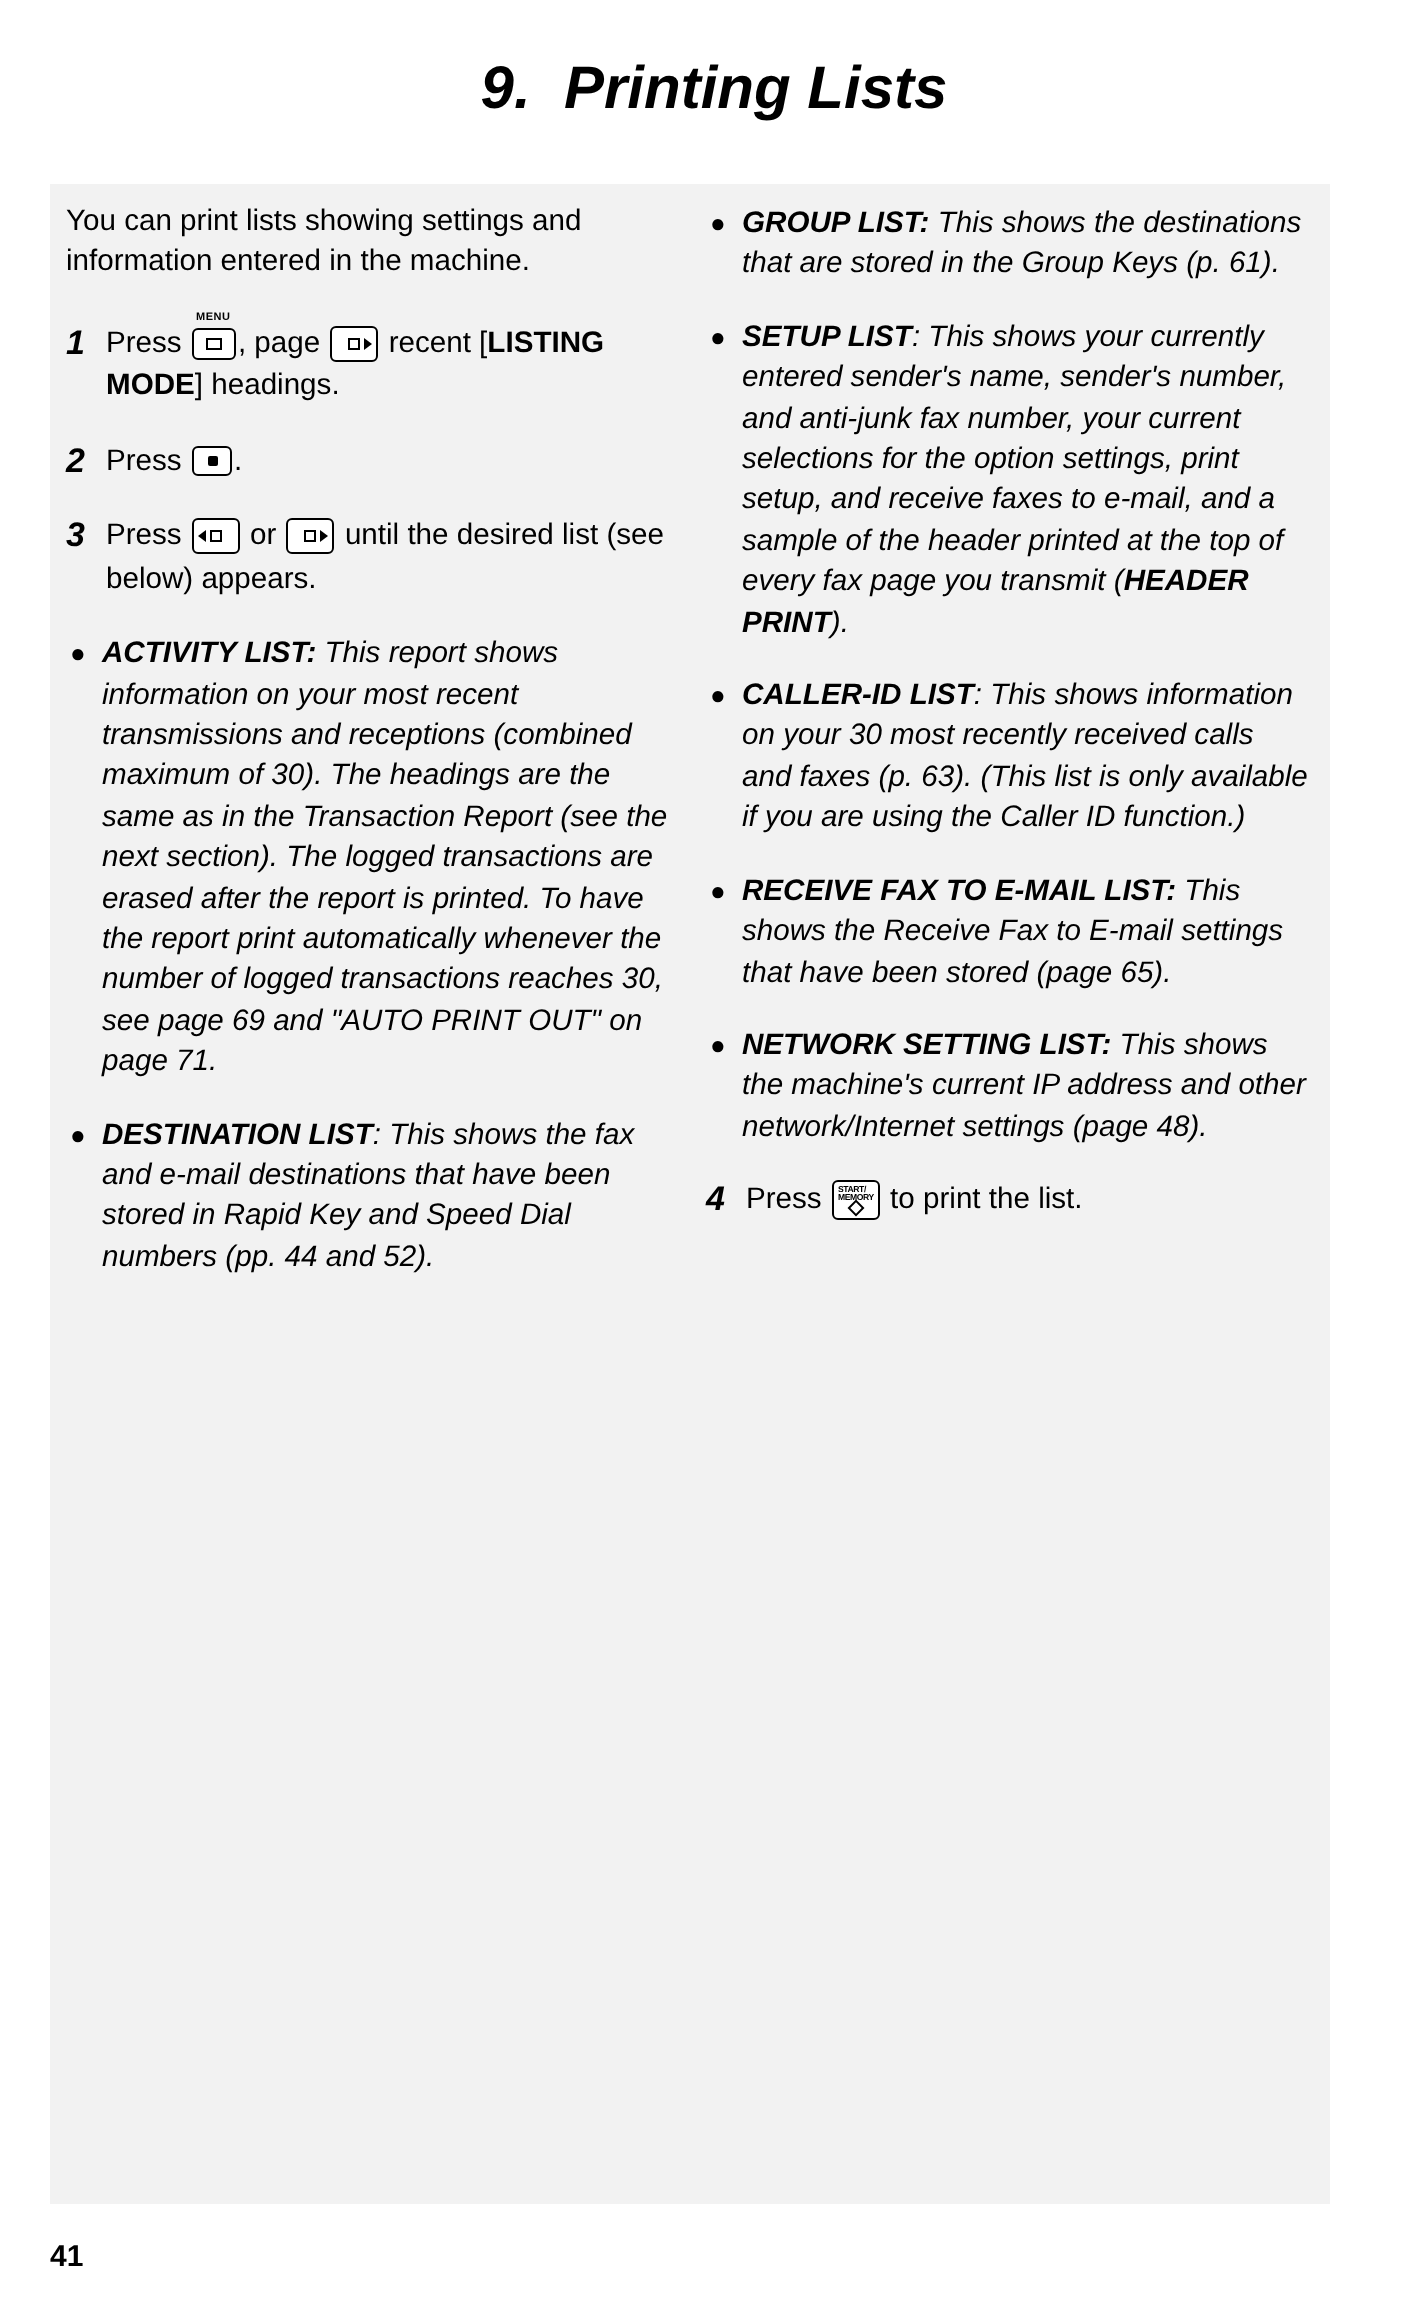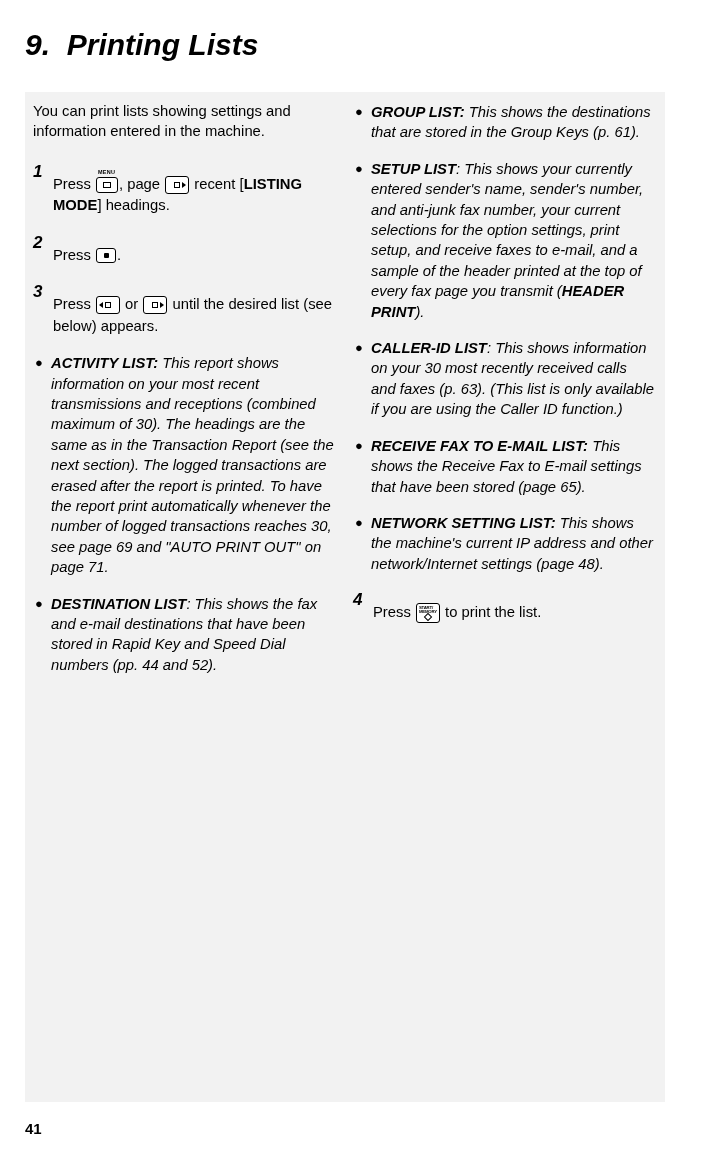--- a/index.html
+++ b/index.html
@@ -14,20 +14,21 @@
       font-family: Arial, Helvetica, sans-serif;
       position: relative;
       padding: 20px 25px;
     }
     .chapter-title {
       font-size: 30px;
       font-weight: bold;
       font-style: italic;
       color: #000;
       margin: 8px 0 30px 0;
+      text-align: center;
     }
     .columns {
       display: flex;
     }
     .col {
       width: 320px;
       background: #f2f2f2;
       padding: 10px 8px 300px 8px;
       min-height: 1010px;
     }
@@ -46,21 +47,20 @@
     .step-num {
       font-weight: bold;
       font-style: italic;
       font-size: 17px;
       width: 20px;
       flex-shrink: 0;
     }
     .step-body {
       font-size: 14.8px;
       line-height: 1.45;
-      margin-top: 12px;
     }
     .bullet-item {
       display: flex;
       margin-bottom: 16px;
       padding-left: 2px;
     }
     .bullet-dot {
       width: 16px;
       flex-shrink: 0;
       font-size: 13px;

